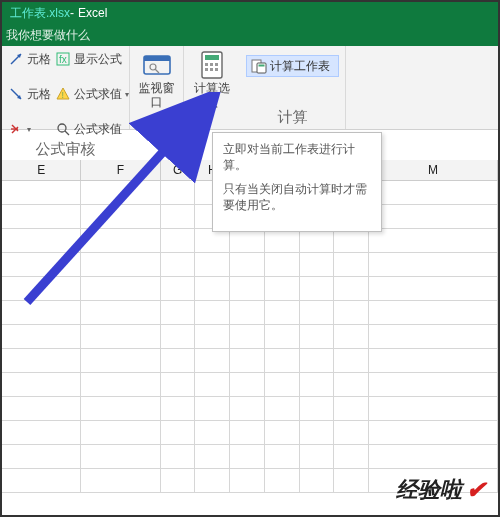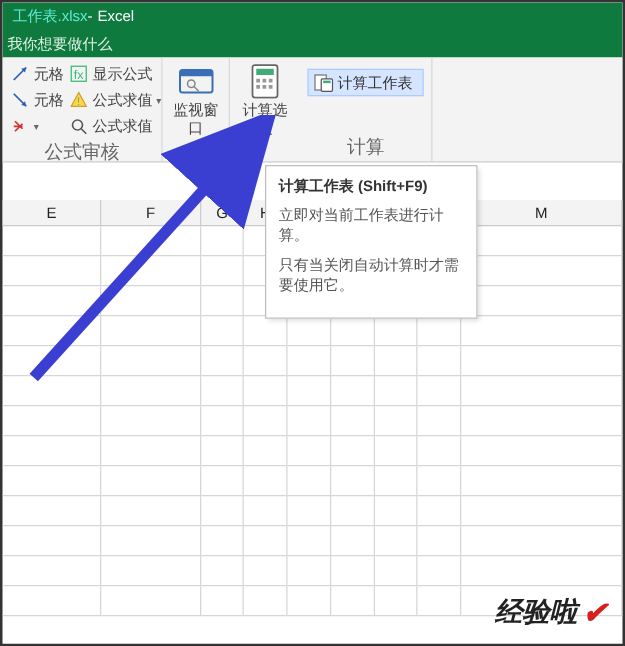--- a/index.html
+++ b/index.html
@@ -8,21 +8,21 @@
   .titlebar .fname { color: #5eead4; }
   .titlebar .app  { color: #fff; margin-left: 4px; }
   .tellme-bar { background: #0f7a3e; color: #e0f0e6; height: 22px; font-size: 12px; display: flex; align-items: center; padding-left: 4px; }
 
   .ribbon { background: #f3f3f3; height: 84px; border-bottom: 1px solid #d0d0d0; display: flex; }
   .rgroup { border-right: 1px solid #d9d9d9; padding: 3px 6px 2px 6px; display: flex; flex-direction: column; justify-content: space-between; height: 100%; }
   .rgroup-body { flex: 1; display: flex; }
   .rgroup-label { text-align: center; font-size: 15px; color: #666; padding-top: 1px; }
   .small-btn { display: flex; align-items: center; height: 20px; font-size: 12px; color: #444; cursor: default; white-space: nowrap; }
   .small-btn .ic { width: 16px; height: 16px; margin-right: 3px; display: inline-flex; align-items: center; justify-content: center; }
-  .stack { display: flex; flex-direction: column; justify-content: flex-start; gap: 1px; }
+  .stack { display: flex; flex-direction: column; justify-content: flex-start; gap: 15px; }
   .big-btn { display: flex; flex-direction: column; align-items: center; justify-content: flex-start; width: 52px; padding-top: 2px; font-size: 12px; color: #444; cursor: default; }
   .big-btn .ic-big { width: 30px; height: 28px; display: flex; align-items: center; justify-content: center; margin-bottom: 2px; }
   .big-btn .lbl { text-align: center; line-height: 14px; }
   .drop-arrow { font-size: 8px; color: #666; }
   .calc-sheet-row { display: flex; align-items: center; height: 22px; padding: 0 4px; border: 1px solid #aecbff; background: #d6e5ff; font-size: 12px; color: #333; cursor: default; }
   .calc-sheet-row .ic { width: 16px; height: 16px; margin-right: 3px; }
   .calc-now-row { display: flex; align-items: center; height: 22px; padding: 0 4px; font-size: 12px; color: #333; }
   .calc-now-row .ic { width: 16px; height: 16px; margin-right: 3px; }
 
   .col-headers { display: flex; height: 21px; border-bottom: 1px solid #ccc; background: #f3f3f3; margin-top: 30px; }
@@ -337,21 +337,20 @@
         <div class="cell" style="width:35px;"></div>
         <div class="cell" style="width:35px;"></div>
         <div class="cell" style="width:35px;"></div>
         <div class="cell" style="width:35px;"></div>
         <div class="cell" style="width:130px;"></div>
       </div>
     </div>
 </div>
 
 <div class="tooltip">
-  <div class="tt-title">计算工作表 (Shift+F9)</div>
   <p>立即对当前工作表进行计算。</p>
   <p>只有当关闭自动计算时才需要使用它。</p>
 </div>
 
 <svg class="arrow" width="230" height="230">
   <defs>
     <marker id="ah" markerWidth="12" markerHeight="12" refX="8" refY="5" orient="auto">
       <polygon points="0,0 10,5 0,10" fill="#3a3fd1"></polygon>
     </marker>
   </defs>

